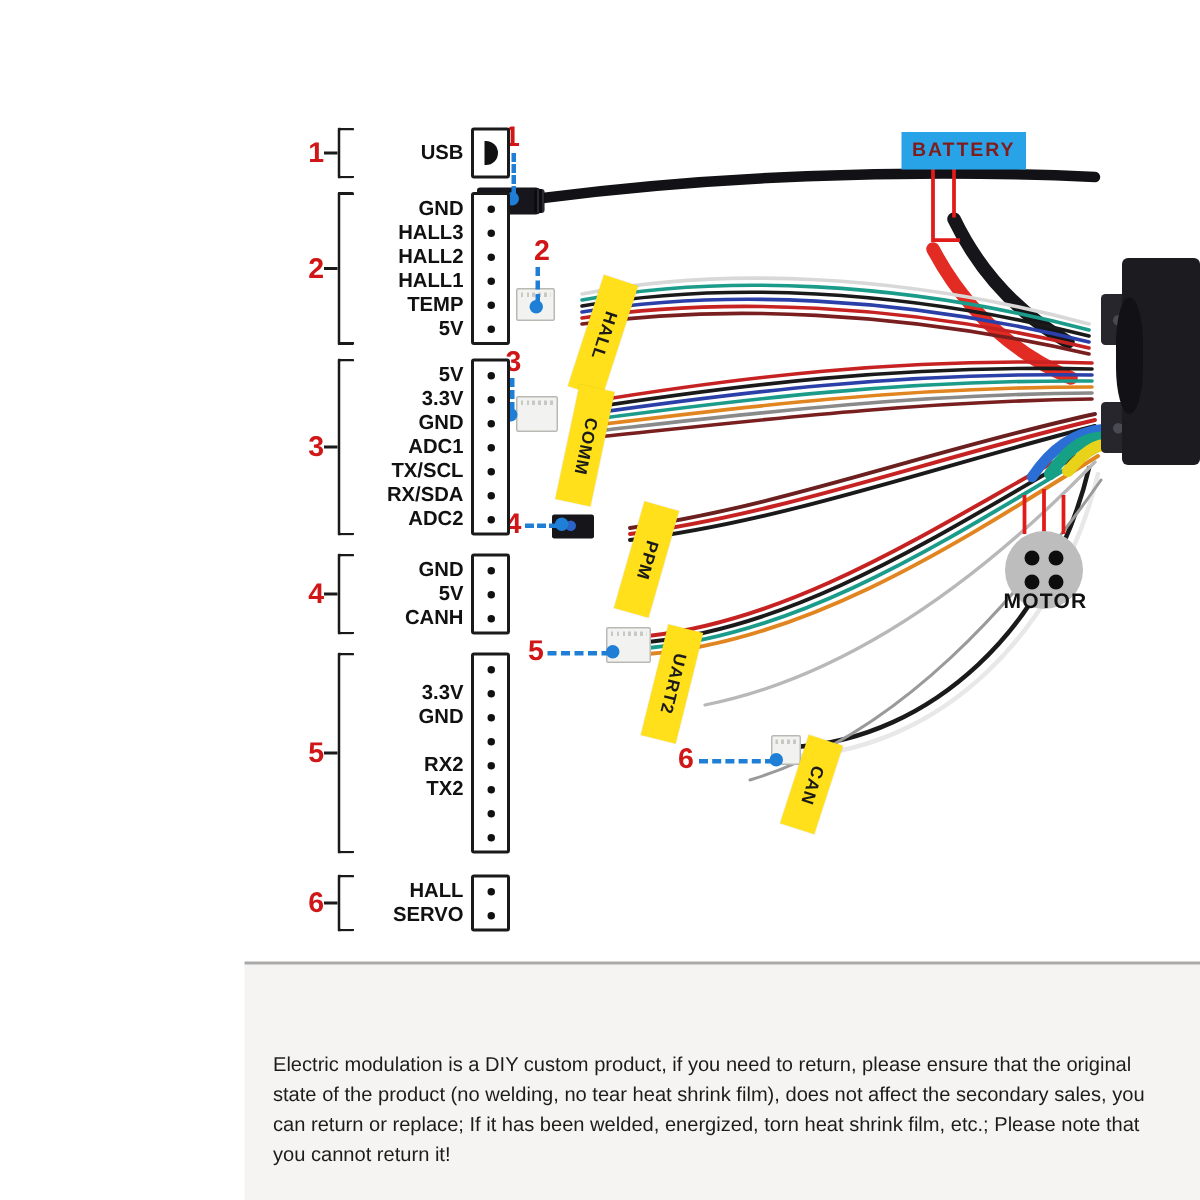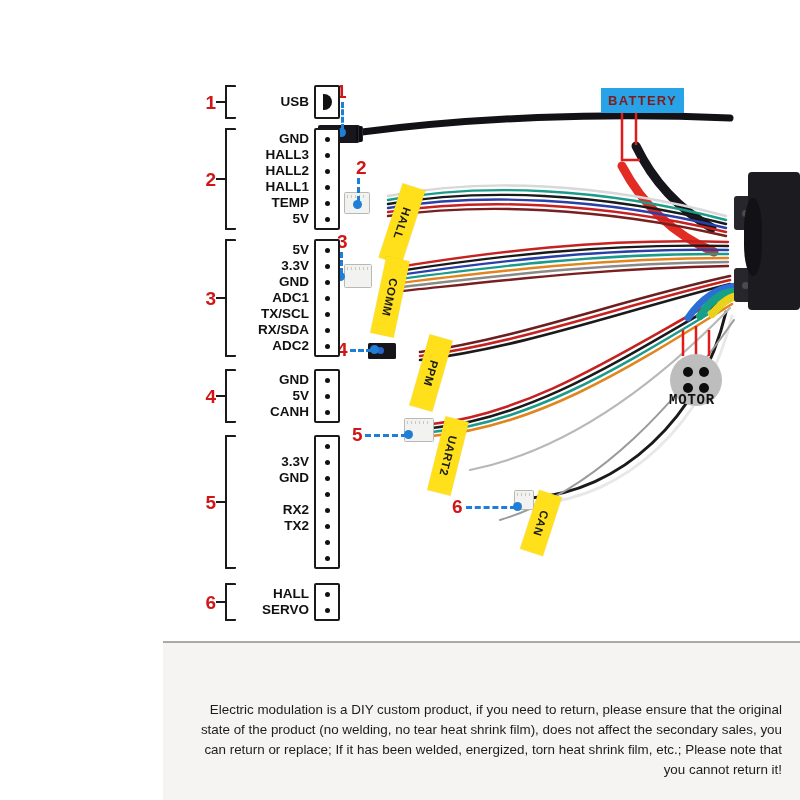--- a/index.html
+++ b/index.html
@@ -156,21 +156,21 @@
   .rule{position:absolute;left:163px;top:641px;width:637px;height:2px;background:#a9a9a9;}
   .notice-panel{
     position:absolute;left:163px;top:643px;width:637px;height:157px;background:#f5f4f2;
   }
   .notice-title{
     position:absolute;left:182px;top:653px;
     font-size:31px;color:#8c2b2b;font-weight:400;
   }
   .notice-body{
     position:absolute;left:182px;top:700px;width:600px;
-    font-size:13.4px;line-height:20px;color:#1c1c1c;text-align:right;
+    font-size:13.4px;line-height:20px;color:#1c1c1c;
   }
   svg.wires{position:absolute;left:0;top:0;width:800px;height:800px;pointer-events:none;}
 </style>
 </head>
 <body>
 
 <div id="stage">
 
 
   <svg class="wires" viewBox="0 0 800 800">
@@ -239,21 +239,21 @@
   <div class="battery-tag" style="left:601px;top:88px;">
     <span>BATTERY</span>
   </div>
 
   <div class="motor-circle" style="left:670px;top:354px;">
     <i style="left:13px;top:13px;"></i>
     <i style="left:29px;top:13px;"></i>
     <i style="left:13px;top:29px;"></i>
     <i style="left:29px;top:29px;"></i>
   </div>
-  <div class="motor-label" style="left:669px;top:392px;font-family:Liberation Mono, monospace;">MOTOR</div>
+  <div class="motor-label" style="left:669px;top:392px;">MOTOR</div>
 
   <div class="usb-plug" style="left:318px;top:125px;width:44px;height:18px;">
     <div class="rib"></div>
   </div>
 
   <div class="conn-white" style="left:344px;top:192px;width:24px;height:20px;"></div>
   <div class="conn-white" style="left:344px;top:264px;width:26px;height:22px;"></div>
 
   <div class="conn-black" style="left:368px;top:343px;width:28px;height:16px;">
     <div class="bluedot"></div>

